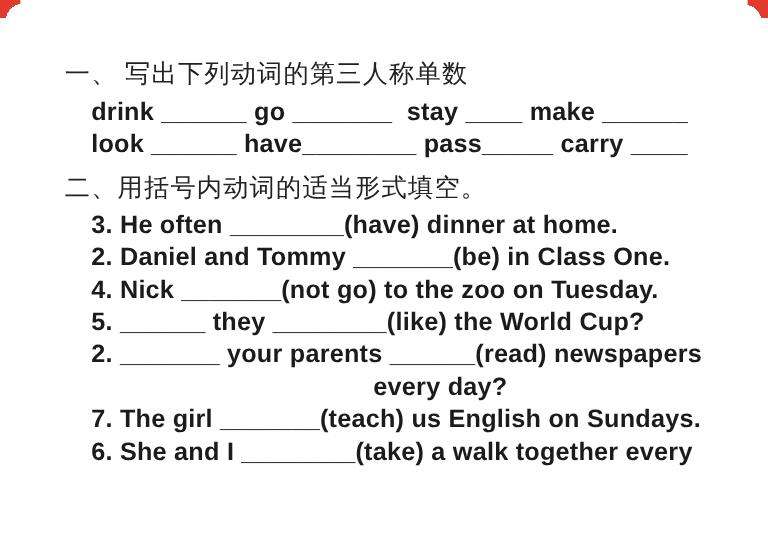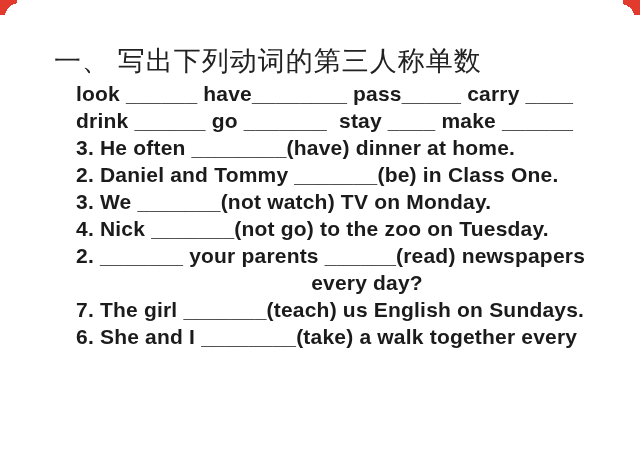--- a/index.html
+++ b/index.html
@@ -14,21 +14,21 @@
   .page { position: relative; width: 640px; height: 464px; background: var(--bg, #fff); }
   .corner { position: absolute; top: 0; width: 17px; height: 15px; }
   .corner.left  { left: 0;
     background: radial-gradient(circle at 115% 120%, transparent 0 15px, var(--accent, #e23b2d) 15px); }
   .corner.right { right: 0;
     background: radial-gradient(circle at -15% 120%, transparent 0 14px, var(--accent, #e23b2d) 14px); }
   .content { padding-top: 46px; }
   .cn {
     font-family: "Liberation Serif", "DejaVu Serif", serif;
     font-weight: 500;
-    font-size: 27px;
+    font-size: 21px;
     line-height: 30px;
     letter-spacing: 1px;
     margin: 0 0 4px 54px;
     white-space: pre;
     color: #222;
   }
   .cn.second { margin-top: 7px; margin-bottom: 3px; }
   .en {
     font-weight: bold;
     font-size: 21px;
@@ -46,27 +46,28 @@
 
 <div class="page">
 
   <div class="corner left"></div>
   <div class="corner right"></div>
 
   <div class="content">
 
     <div class="cn">一、 写出下列动词的第三人称单数</div>
 
+    <div class="en">drink ______ go _______  stay ____ make ______</div>
     <div class="en">look ______ have________ pass_____ carry ____</div>
-    <div class="en">drink ______ go _______  stay ____ make ______</div>
 
+    <div class="cn second">二、用括号内动词的适当形式填空。</div>
 
     <div class="en">3. He often ________(have) dinner at home.</div>
     <div class="en">2. Daniel and Tommy _______(be) in Class One.</div>
-    <div class="en">3. We _______(not watch) TV on Monday.</div>
     <div class="en">4. Nick _______(not go) to the zoo on Tuesday.</div>
+    <div class="en">5. ______ they ________(like) the World Cup?</div>
     <div class="en">2. _______ your parents ______(read) newspapers</div>
     <div class="en indent2">every day?</div>
     <div class="en">7. The girl _______(teach) us English on Sundays.</div>
     <div class="en">6. She and I ________(take) a walk together every</div>
 
   </div>
 </div>
 
 </body></html>

